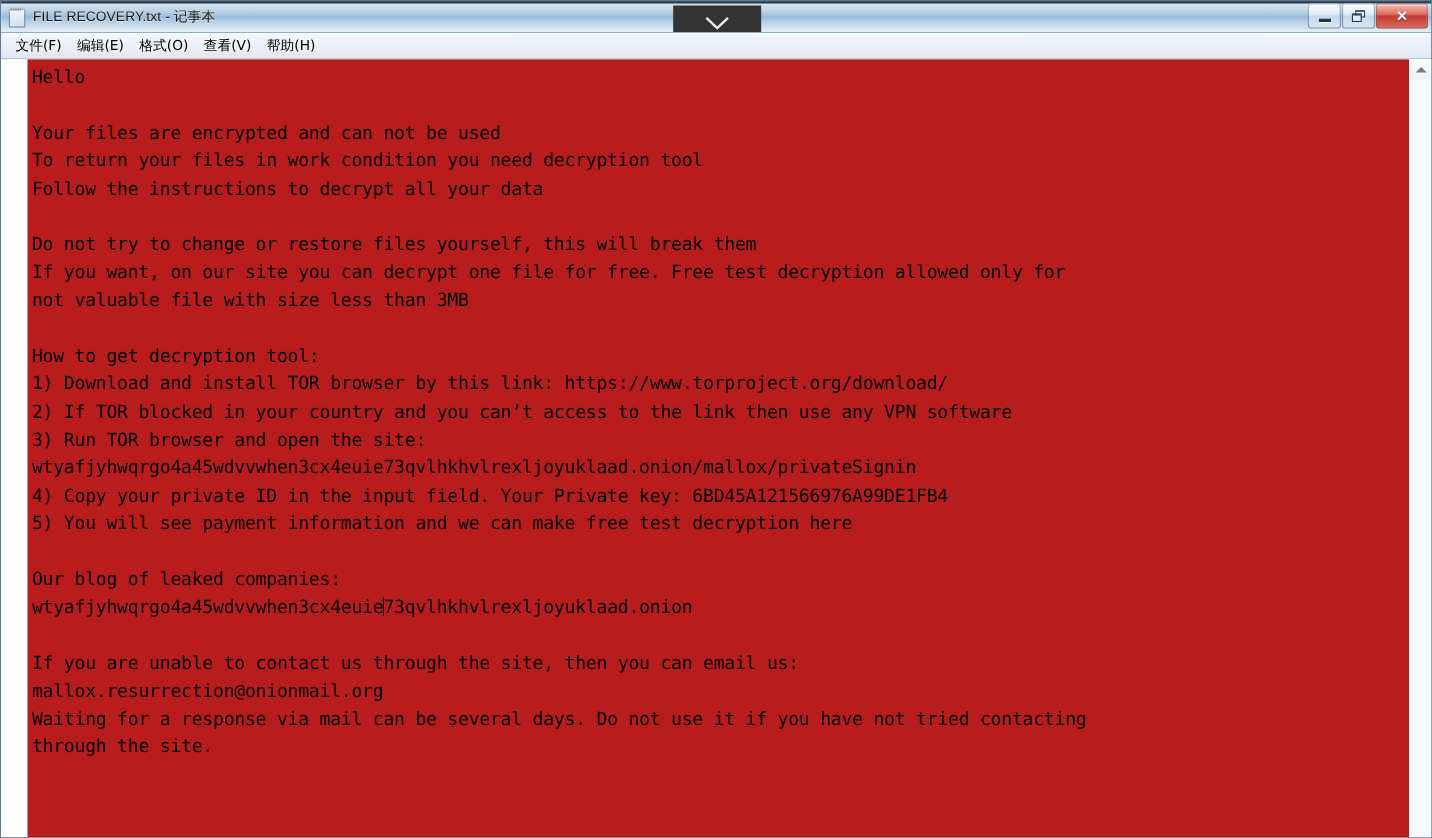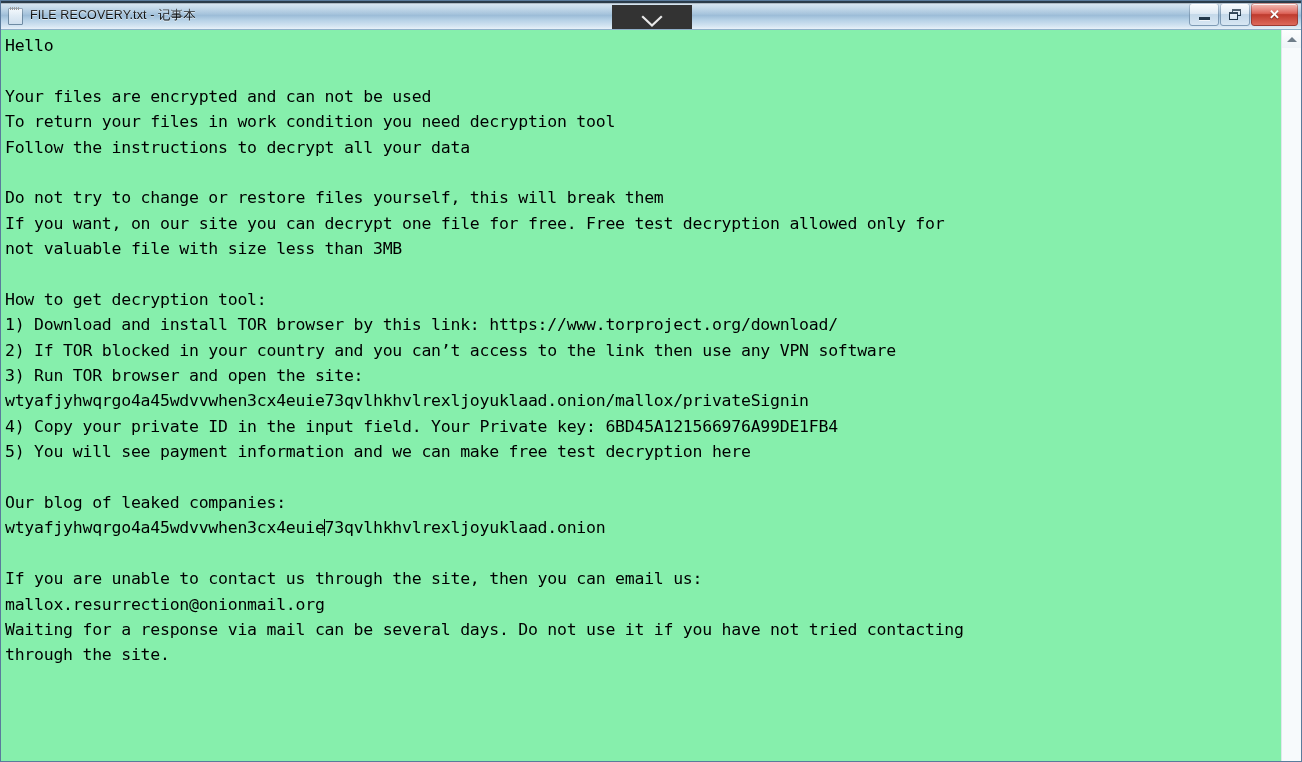--- a/index.html
+++ b/index.html
@@ -188,24 +188,25 @@
   .content-wrap {
     position: relative;
     flex: 1 1 auto;
     display: flex;
     background: #ffffff;
     min-height: 0;
   }
   .textarea {
     position: relative;
     flex: 1 1 auto;
-    background: #86efac;
+    background: #b91c1c;
     padding: 3px 0 0 4px;
     overflow: hidden;
     box-sizing: border-box;
+    margin-left: 24px;
   }
   .doc {
     font-family: "DejaVu Sans Mono", "Liberation Mono", monospace;
     font-size: 16.5px;
     line-height: 25.4px;
     color: #000000;
     white-space: pre;
     letter-spacing: -0.25px;
   }
   .doc .line { height: 25.4px; }
@@ -280,20 +281,27 @@
       </div>
     </div>
 
     <div class="chevron-box">
       <svg width="22" height="13" viewBox="0 0 22 13">
         <polyline points="2,2 11,10.5 20,2" fill="none" stroke="#e8e8e8" stroke-width="2.2" stroke-linecap="square" stroke-linejoin="miter"></polyline>
       </svg>
     </div>
   </div>
 
+  <div class="menubar">
+    <span class="menu-item">文件(F)</span>
+    <span class="menu-item">编辑(E)</span>
+    <span class="menu-item">格式(O)</span>
+    <span class="menu-item">查看(V)</span>
+    <span class="menu-item">帮助(H)</span>
+  </div>
 
   <div class="content-wrap">
     <div class="textarea">
       <div class="doc" id="doc"><div class="line">Hello</div><div class="line"></div><div class="line">Your files are encrypted and can not be used</div><div class="line">To return your files in work condition you need decryption tool</div><div class="line">Follow the instructions to decrypt all your data</div><div class="line"></div><div class="line">Do not try to change or restore files yourself, this will break them</div><div class="line">If you want, on our site you can decrypt one file for free. Free test decryption allowed only for</div><div class="line">not valuable file with size less than 3MB</div><div class="line"></div><div class="line">How to get decryption tool:</div><div class="line">1) Download and install TOR browser by this link: https://www.torproject.org/download/</div><div class="line">2) If TOR blocked in your country and you can’t access to the link then use any VPN software</div><div class="line">3) Run TOR browser and open the site:</div><div class="line">wtyafjyhwqrgo4a45wdvvwhen3cx4euie73qvlhkhvlrexljoyuklaad.onion/mallox/privateSignin</div><div class="line">4) Copy your private ID in the input field. Your Private key: 6BD45A121566976A99DE1FB4</div><div class="line">5) You will see payment information and we can make free test decryption here</div><div class="line"></div><div class="line">Our blog of leaked companies:</div><div class="line">wtyafjyhwqrgo4a45wdvvwhen3cx4euie<span class="caret"></span>73qvlhkhvlrexljoyuklaad.onion</div><div class="line"></div><div class="line">If you are unable to contact us through the site, then you can email us:</div><div class="line">mallox.resurrection@onionmail.org</div><div class="line">Waiting for a response via mail can be several days. Do not use it if you have not tried contacting</div><div class="line">through the site.</div></div>
     </div>
 
     <div class="vscroll">
       <div class="sb-arrow">
         <span class="tri-up"></span>
       </div>

